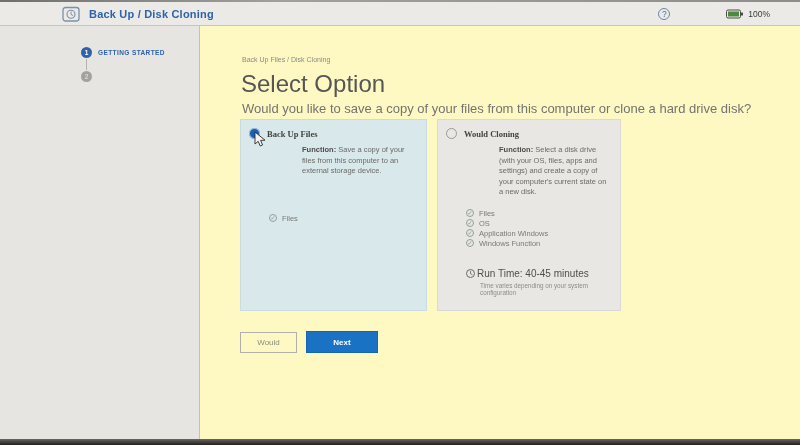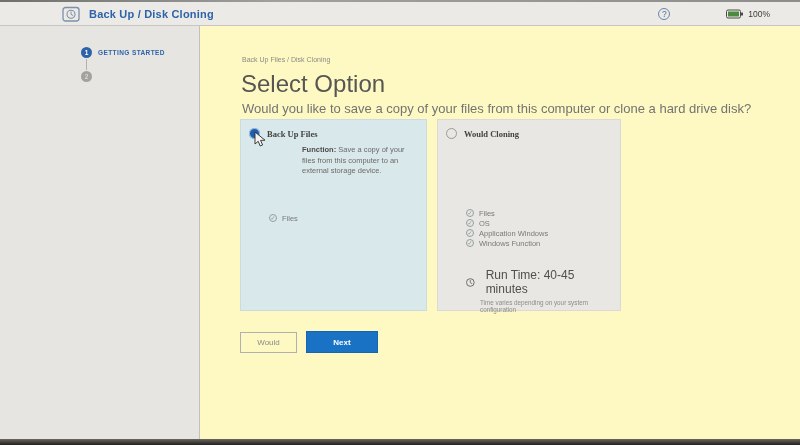--- a/index.html
+++ b/index.html
@@ -62,21 +62,21 @@
   .features { position:absolute; left:28px; }
   .card-backup .features { top:93px; }
   .card-clone  .features { top:88px; }
   .feature { display:flex; align-items:center; gap:5px; height:10px; font-size:7.5px; color:#7a7a77; }
   .check-icon { width:8px; height:8px; border:1px solid #93a09d; border-radius:50%; flex:0 0 auto;
     color:#83918e; font-size:6px; line-height:7px; text-align:center; }
 
   .runtime { position:absolute; left:28px; right:6px; }
   .card-backup .runtime { top:155px; }
   .card-clone  .runtime { top:148px; }
-  .runtime-row { display:flex; align-items:center; gap:11px; font-size:12px; color:#4f4f4d; }
+  .runtime-row { display:flex; align-items:center; gap:2px; font-size:10px; color:#4f4f4d; }
   .runtime-note { margin-left:14px; margin-top:3px; font-size:6.3px; color:#8c8c89; }
 
   .actions { position:absolute; left:39px; top:305px; display:flex; align-items:center; gap:9px; }
   .btn-back { width:57px; height:21px; background:transparent; border:1px solid #b1b0ac;
     color:#8a8a86; font-size:8px; font-family:inherit; cursor:pointer; }
   .btn-next { width:72px; height:22px; background:#1a72c4; border:1px solid #1565b2;
     color:#ffffff; font-size:8px; font-weight:bold; font-family:inherit; cursor:pointer; }
 </style>
 </head>
 <body>
@@ -142,20 +142,24 @@
             <span>Files</span>
           </div>
         </div>
       </div>
 
       <div class="card card-clone">
         <div class="opt-header">
           <div class="radio unsel"></div>
           <div class="opt-label">Would Cloning</div>
         </div>
+        <div class="func">
+          <b>Function:</b>
+          <span>Select a disk drive (with your OS, files, apps and settings) and create a copy of your computer's current state on a new disk.</span>
+        </div>
         <div class="features">
           <div class="feature">
             <span class="check-icon">✓</span>
             <span>Files</span>
           </div>
           <div class="feature">
             <span class="check-icon">✓</span>
             <span>OS</span>
           </div>
           <div class="feature">

